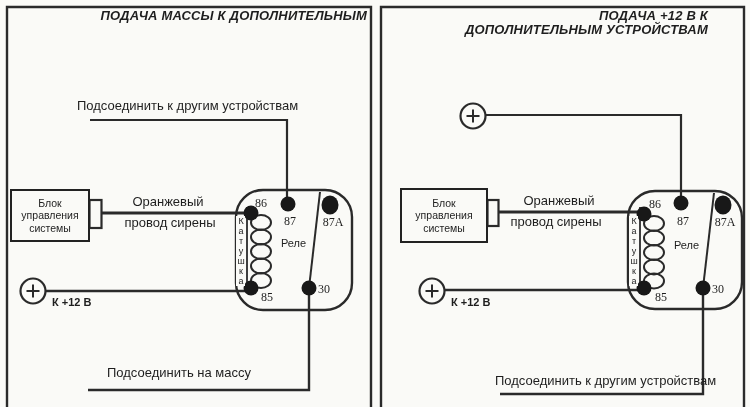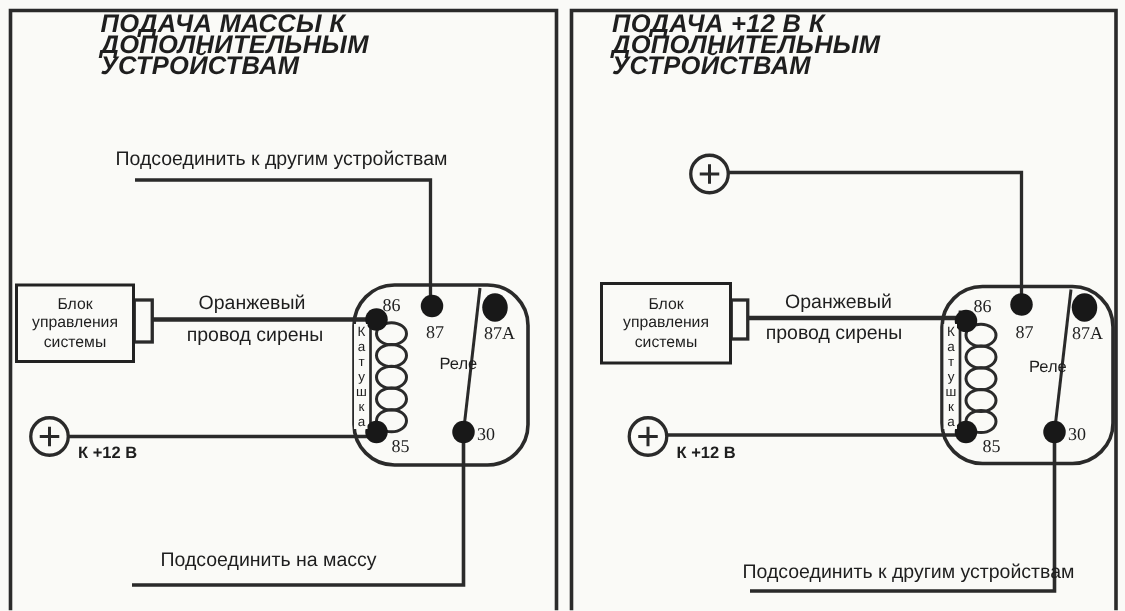--- a/index.html
+++ b/index.html
@@ -6,40 +6,40 @@
   body{
     width:750px;height:407px;position:relative;overflow:hidden;
     background:#fafaf7;
     font-family:"Liberation Sans",sans-serif;
     color:#1e1e1e;
   }
   #stage{position:absolute;inset:0;width:750px;height:407px;}
   svg{position:absolute;left:0;top:0;}
   .abs{position:absolute;white-space:nowrap;}
   .title{
-    font-weight:bold;font-style:italic;font-size:17px;line-height:14px;
-    text-align:left;letter-spacing:.2px;white-space:normal;
+    font-weight:bold;font-style:italic;font-size:13px;line-height:14px;
+    text-align:right;letter-spacing:.2px;white-space:normal;
   }
   .lbl{font-size:13px;line-height:12px;}
   .ctr{transform:translateX(-50%);}
   .term{
     font-family:"Liberation Serif",serif;font-size:12px;line-height:16px;
     transform:translate(-50%,-50%);
   }
   .ctlbox{
     box-sizing:border-box;border:2.5px solid #222;background:#fafaf7;
     display:flex;flex-direction:column;align-items:center;justify-content:center;
     font-size:10.5px;line-height:12.5px;text-align:center;
   }
   .vlabel{
     writing-mode:vertical-rl;text-orientation:upright;
     font-size:9px;letter-spacing:0px;line-height:9px;
     background:#fafaf7;
   }
-  .relelbl{font-size:11px;margin-left:12px;}
+  .relelbl{font-size:11px;}
   .k12{font-size:11px;font-weight:bold;}
 </style>
 </head>
 <body>
 
 <div id="stage">
 
   <svg width="750" height="407" viewBox="0 0 750 407">
     <g stroke="#2a2a2a" fill="none">
 
@@ -112,21 +112,20 @@
           <ellipse cx="723" cy="205" rx="8.5" ry="9.5"></ellipse>
           <circle cx="644" cy="288" r="7.5"></circle>
           <circle cx="703" cy="288" r="7.5"></circle>
         </g>
       </g>
     </g>
   </svg>
 
   <div class="abs title" style="left:67px;top:9px;width:300px;">
     <div>ПОДАЧА МАССЫ К ДОПОЛНИТЕЛЬНЫМ</div>
-    <div>УСТРОЙСТВАМ</div>
   </div>
 
   <div class="abs lbl" style="left:77px;top:100px;">Подсоединить к другим устройствам</div>
 
   <div class="abs ctlbox" style="left:10px;top:189px;width:80px;height:53px;">
     <div>Блок</div>
     <div>управления</div>
     <div>системы</div>
   </div>
 

